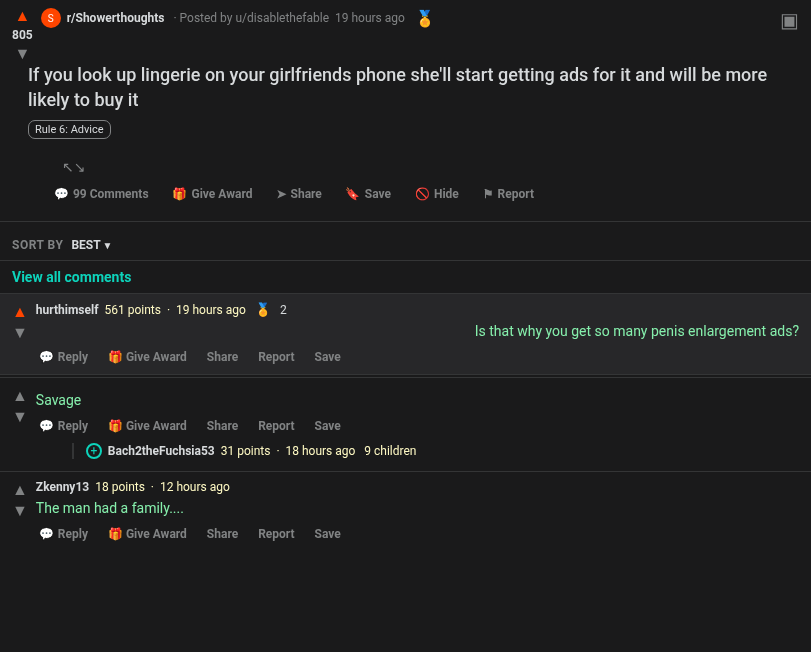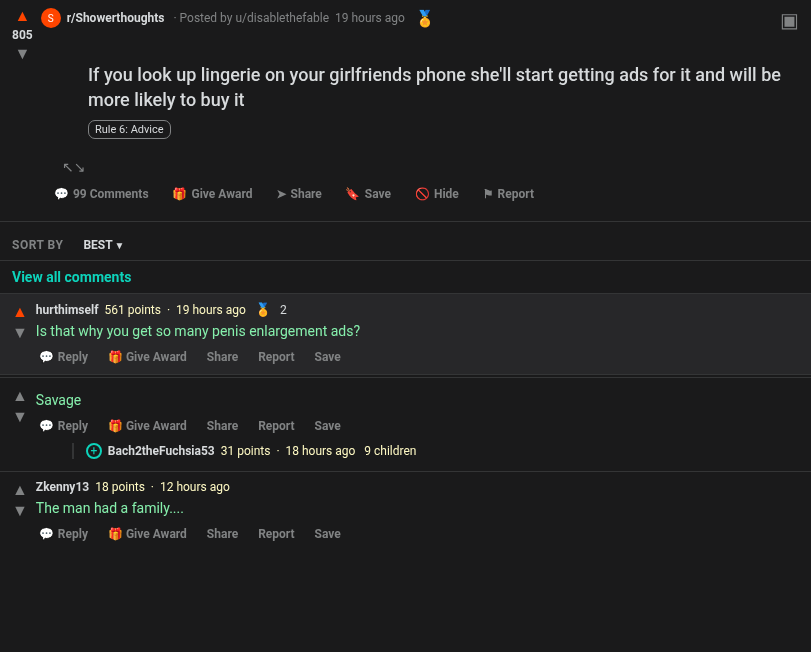--- a/index.html
+++ b/index.html
@@ -93,21 +93,21 @@
     }
     .divider {
       border: none;
       border-top: 1px solid #343536;
       margin: 8px 0;
     }
     .sort-bar {
       padding: 8px 12px;
       display: flex;
       align-items: center;
-      gap: 20px;
+      gap: 8px;
       color: #818384;
       font-size: 12px;
       font-weight: 700;
     }
     .sort-label { text-transform: uppercase; letter-spacing: 0.5px; }
     .sort-active {
       color: #d7dadc;
       display: flex;
       align-items: center;
       gap: 2px;
@@ -221,21 +221,21 @@
         <span class="meta-text">
           &nbsp;·&nbsp;<span>Posted by u/disablethefable</span>
           &nbsp;<span>19 hours ago</span>
         </span>
         <span style="margin-left:4px; font-size:16px;">🏅</span>
       </div>
     </div>
     <span class="chat-icon">▣</span>
   </div>
 
-  <div class="post-header" style="padding-left: 88px;">
+  <div class="post-header" style="padding-left: 28px;">
     <div class="post-title">If you look up lingerie on your girlfriends phone she'll start getting ads for it and will be more likely to buy it</div>
     <span class="flair">Rule 6: Advice</span>
   </div>
 
   <div class="expand-arrows" style="padding-left: 62px;">
     ↖↘
   </div>
 
   <div class="action-bar">
     <div class="action-item">
@@ -277,21 +277,21 @@
   <hr class="divider" style="margin:0;">
 
   <div class="view-all">View all comments</div>
 
   <div class="comment-block comment-block-highlighted">
     <div style="display:flex; align-items:flex-start; gap:8px;">
       <div style="display:flex; flex-direction:column; align-items:center; gap:2px;">
         <span style="color:#ff4500; font-size:16px; cursor:pointer;">▲</span>
         <span style="color:#818384; font-size:16px; cursor:pointer;">▼</span>
       </div>
-      <div style="flex:1;">
+      <div style="flex:1;text-align:right;">
         <div class="comment-header">
           <span class="comment-author">hurthimself</span>
           <span class="comment-meta">
             <span>561 points</span>
             &nbsp;·&nbsp;
             <span>19 hours ago</span>
           </span>
           <span style="margin-left:4px; font-size:13px;">🏅</span>
           <span style="font-size:12px; color:#d7dadc; margin-left:2px;">2</span>
         </div>

